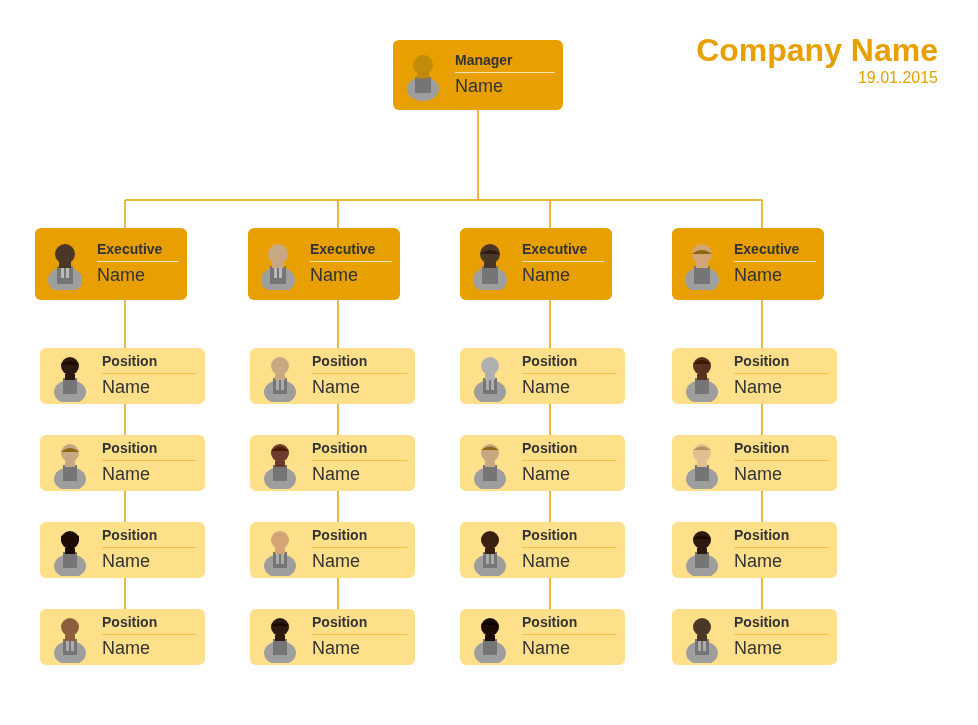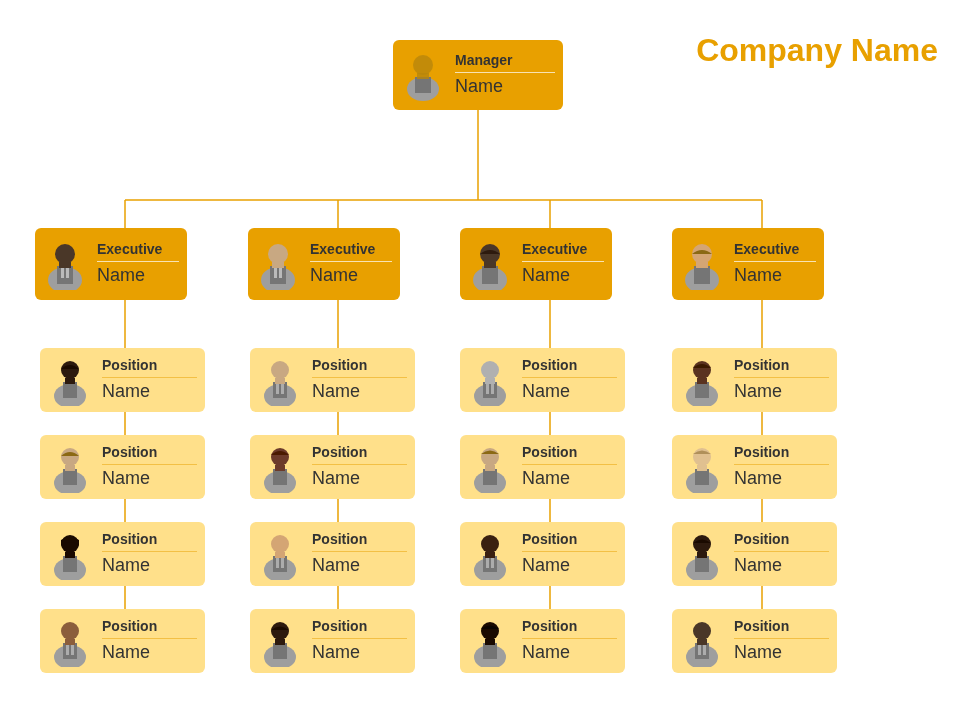--- a/index.html
+++ b/index.html
@@ -55,21 +55,21 @@
       left: 393px;
     }
     .card-executive {
       background: #E8A000;
       width: 152px;
       height: 72px;
     }
     .card-position {
       background: #FFE08A;
       width: 165px;
-      height: 64px;
+      height: 56px;
     }
 
     .card-text {
       display: flex;
       flex-direction: column;
       flex: 1;
     }
     .card-title {
       font-size: 14px;
       font-weight: bold;
@@ -131,20 +131,21 @@
     .pos-4-2 { top: 435px; left: 672px; }
     .pos-4-3 { top: 522px; left: 672px; }
     .pos-4-4 { top: 609px; left: 672px; }
 
   </style>
 </head>
 <body>
 
 <div class="company-header">
   <div class="company-name">Company Name</div>
+  <div class="company-date">19.01.2015</div>
 </div>
 
 <svg class="connector-svg" xmlns="http://www.w3.org/2000/svg">
 
   <line x1="478" y1="110" x2="478" y2="200" stroke="#E8A000" stroke-width="1.5"></line>
 
   <line x1="125" y1="200" x2="762" y2="200" stroke="#E8A000" stroke-width="1.5"></line>
 
   <line x1="125" y1="200" x2="125" y2="228" stroke="#E8A000" stroke-width="1.5"></line>
   <line x1="338" y1="200" x2="338" y2="228" stroke="#E8A000" stroke-width="1.5"></line>

